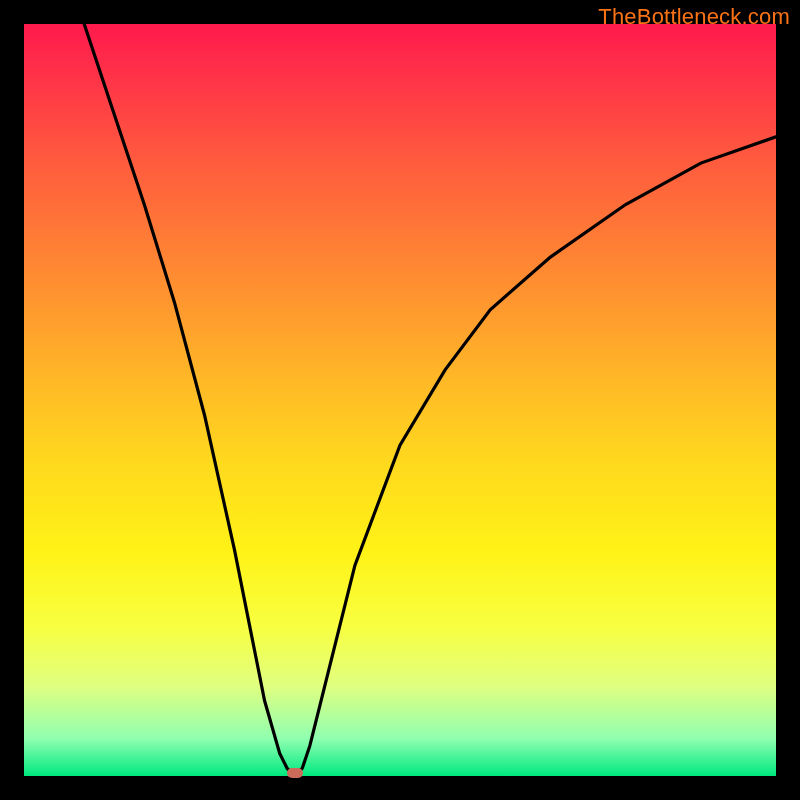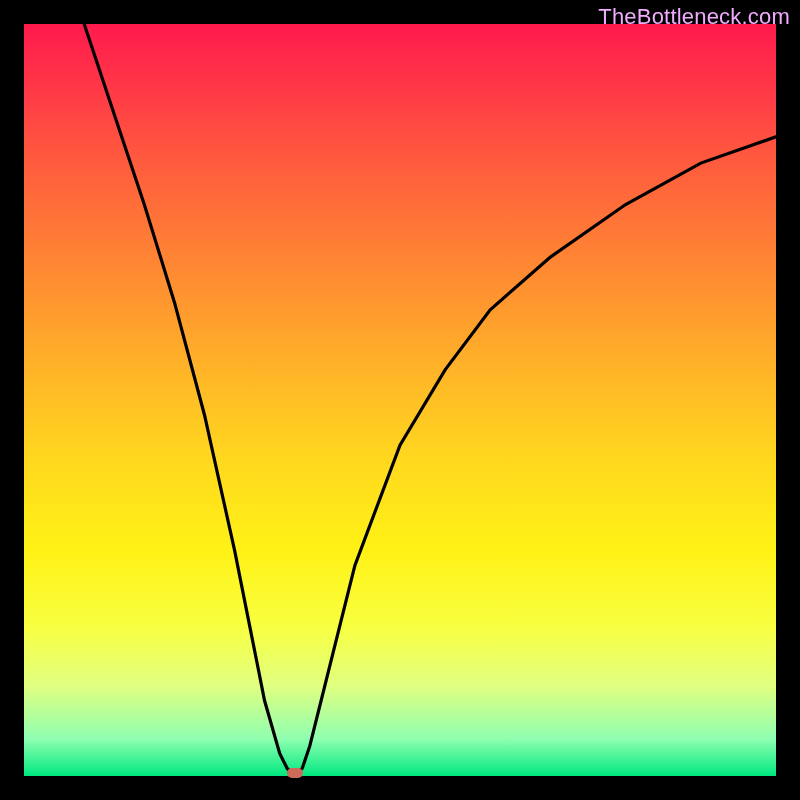--- a/index.html
+++ b/index.html
@@ -30,21 +30,21 @@
       #90ffb0 95%,
       #00e880 100%);
   }
   .watermark {
     position: absolute;
     top: 4px;
     right: 10px;
     font-family: Arial, Helvetica, sans-serif;
     font-size: 22px;
     font-weight: 500;
-    color: #f0abfc;
+    color: #f97316;
     letter-spacing: 0.2px;
     z-index: 10;
   }
   .curve {
     position: absolute;
     left: 24px;
     top: 24px;
     width: 752px;
     height: 752px;
     z-index: 5;

